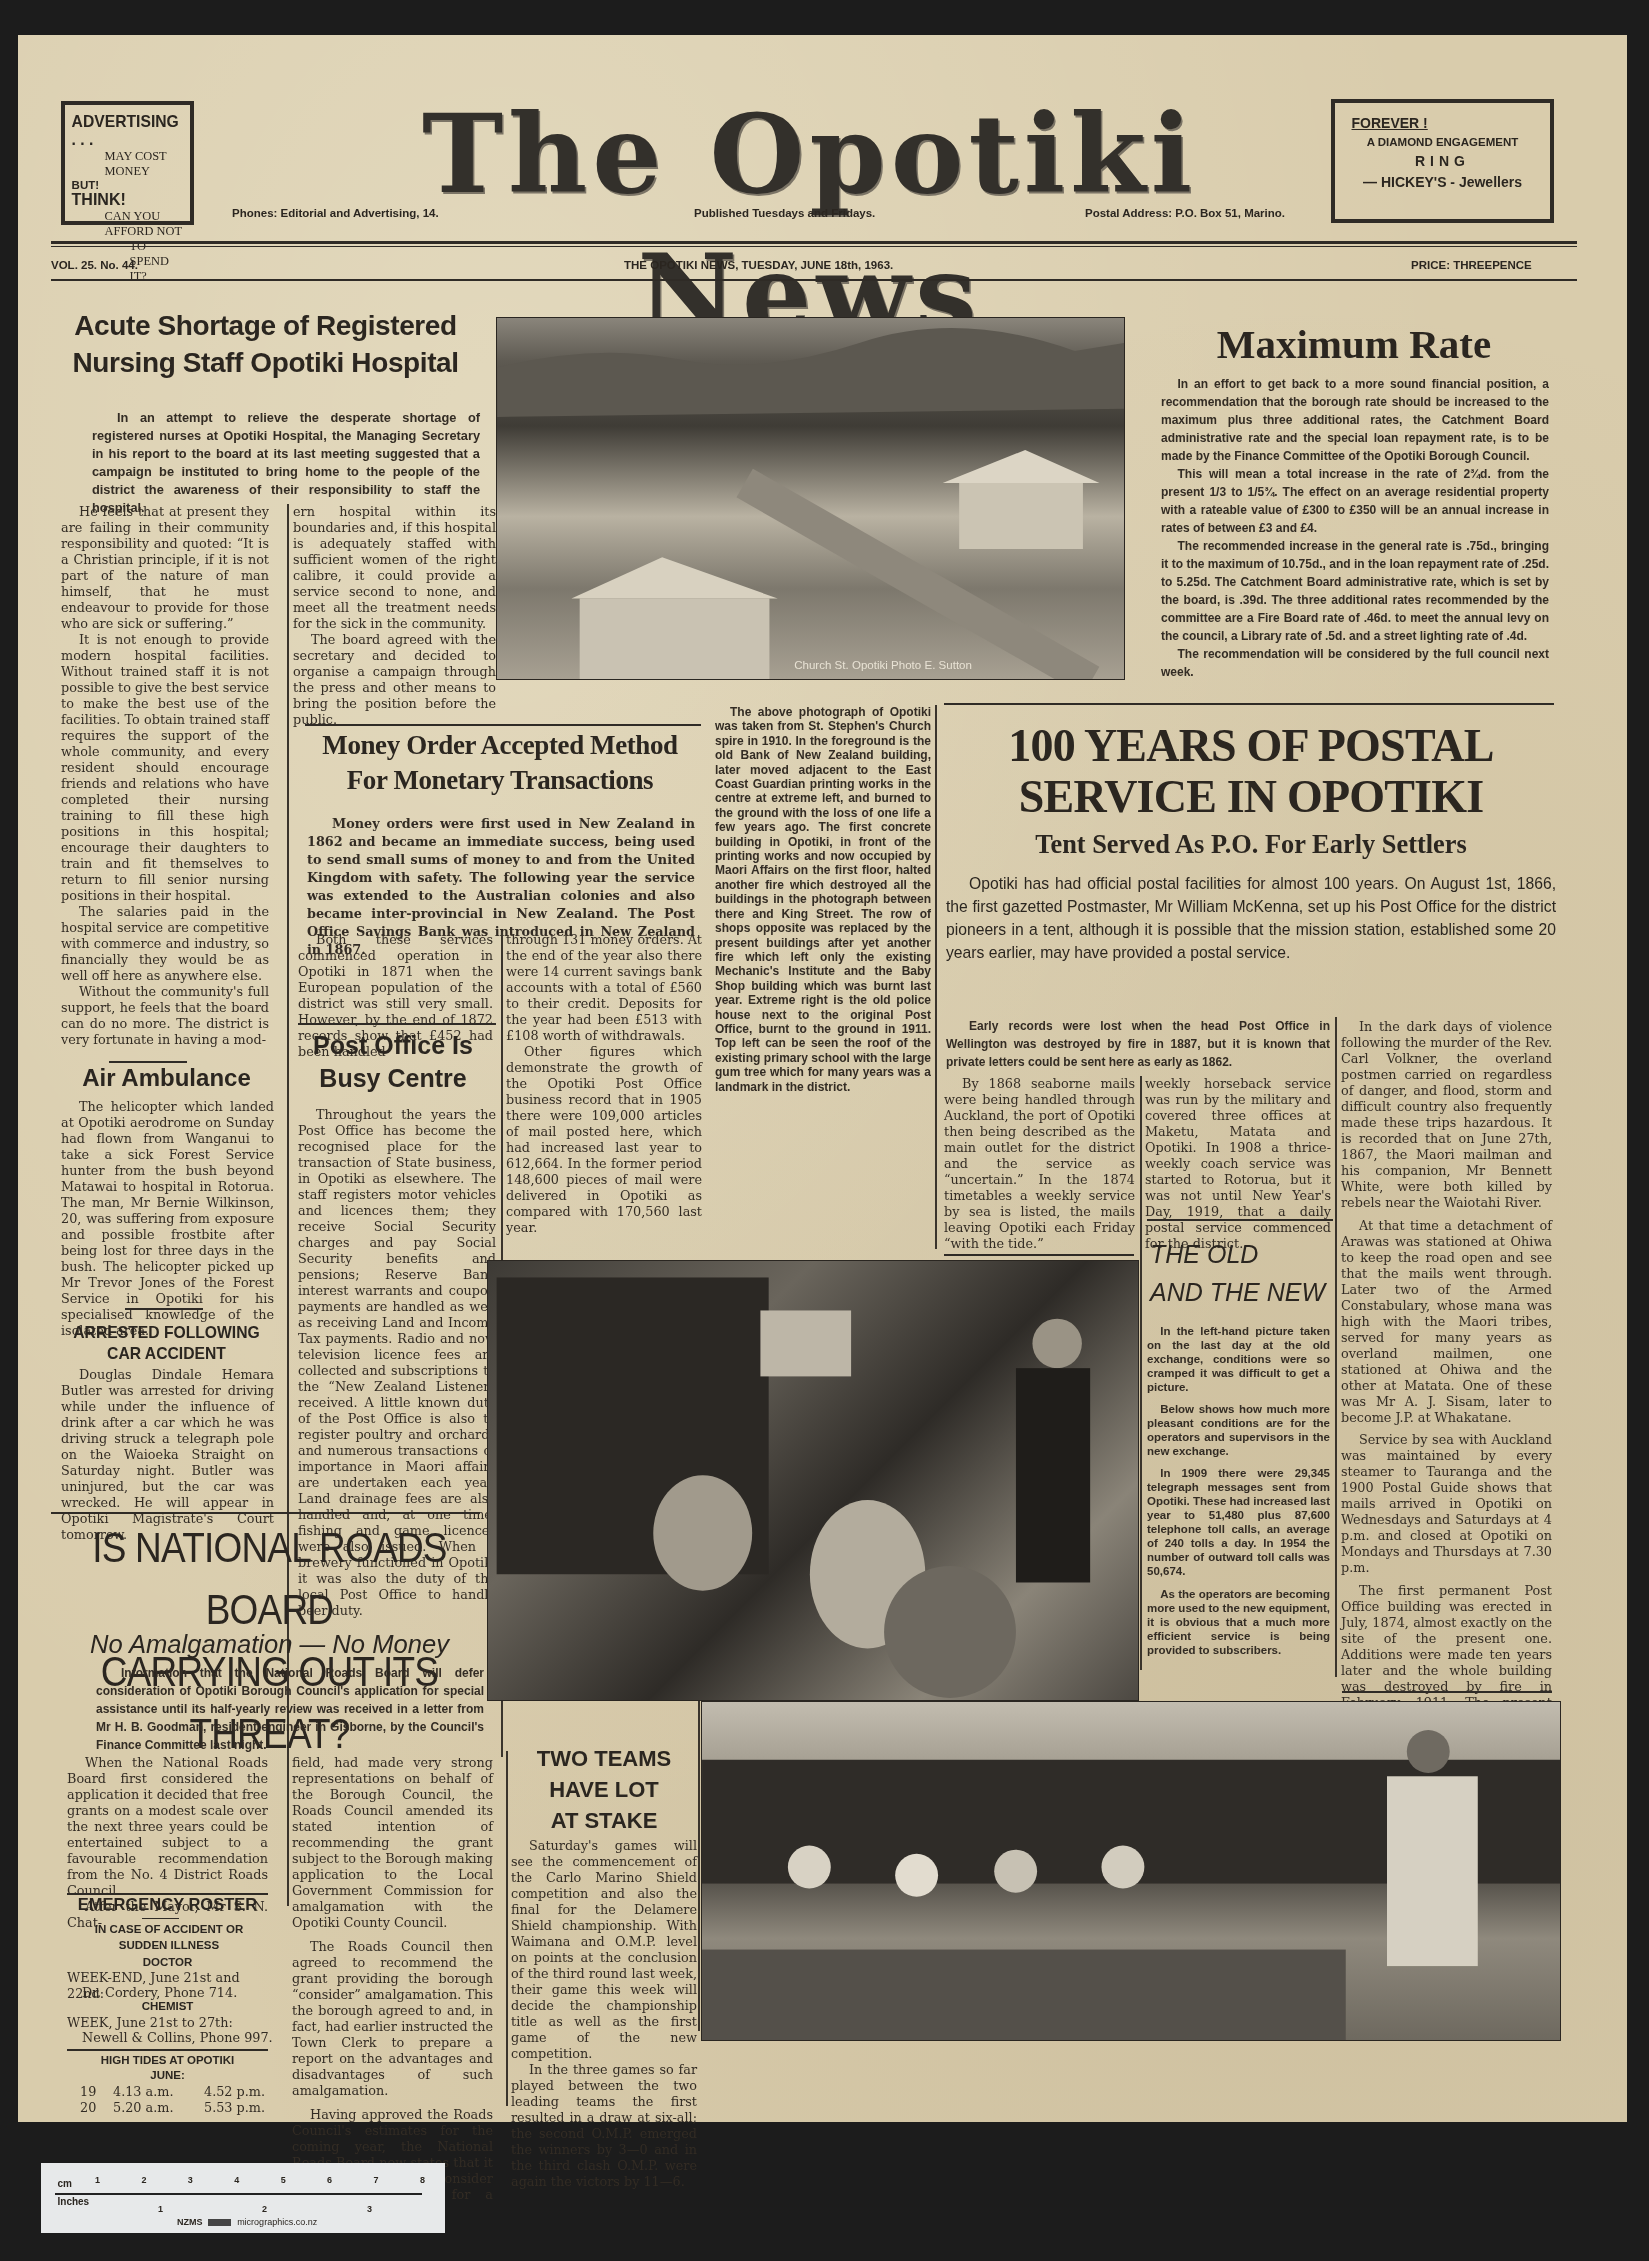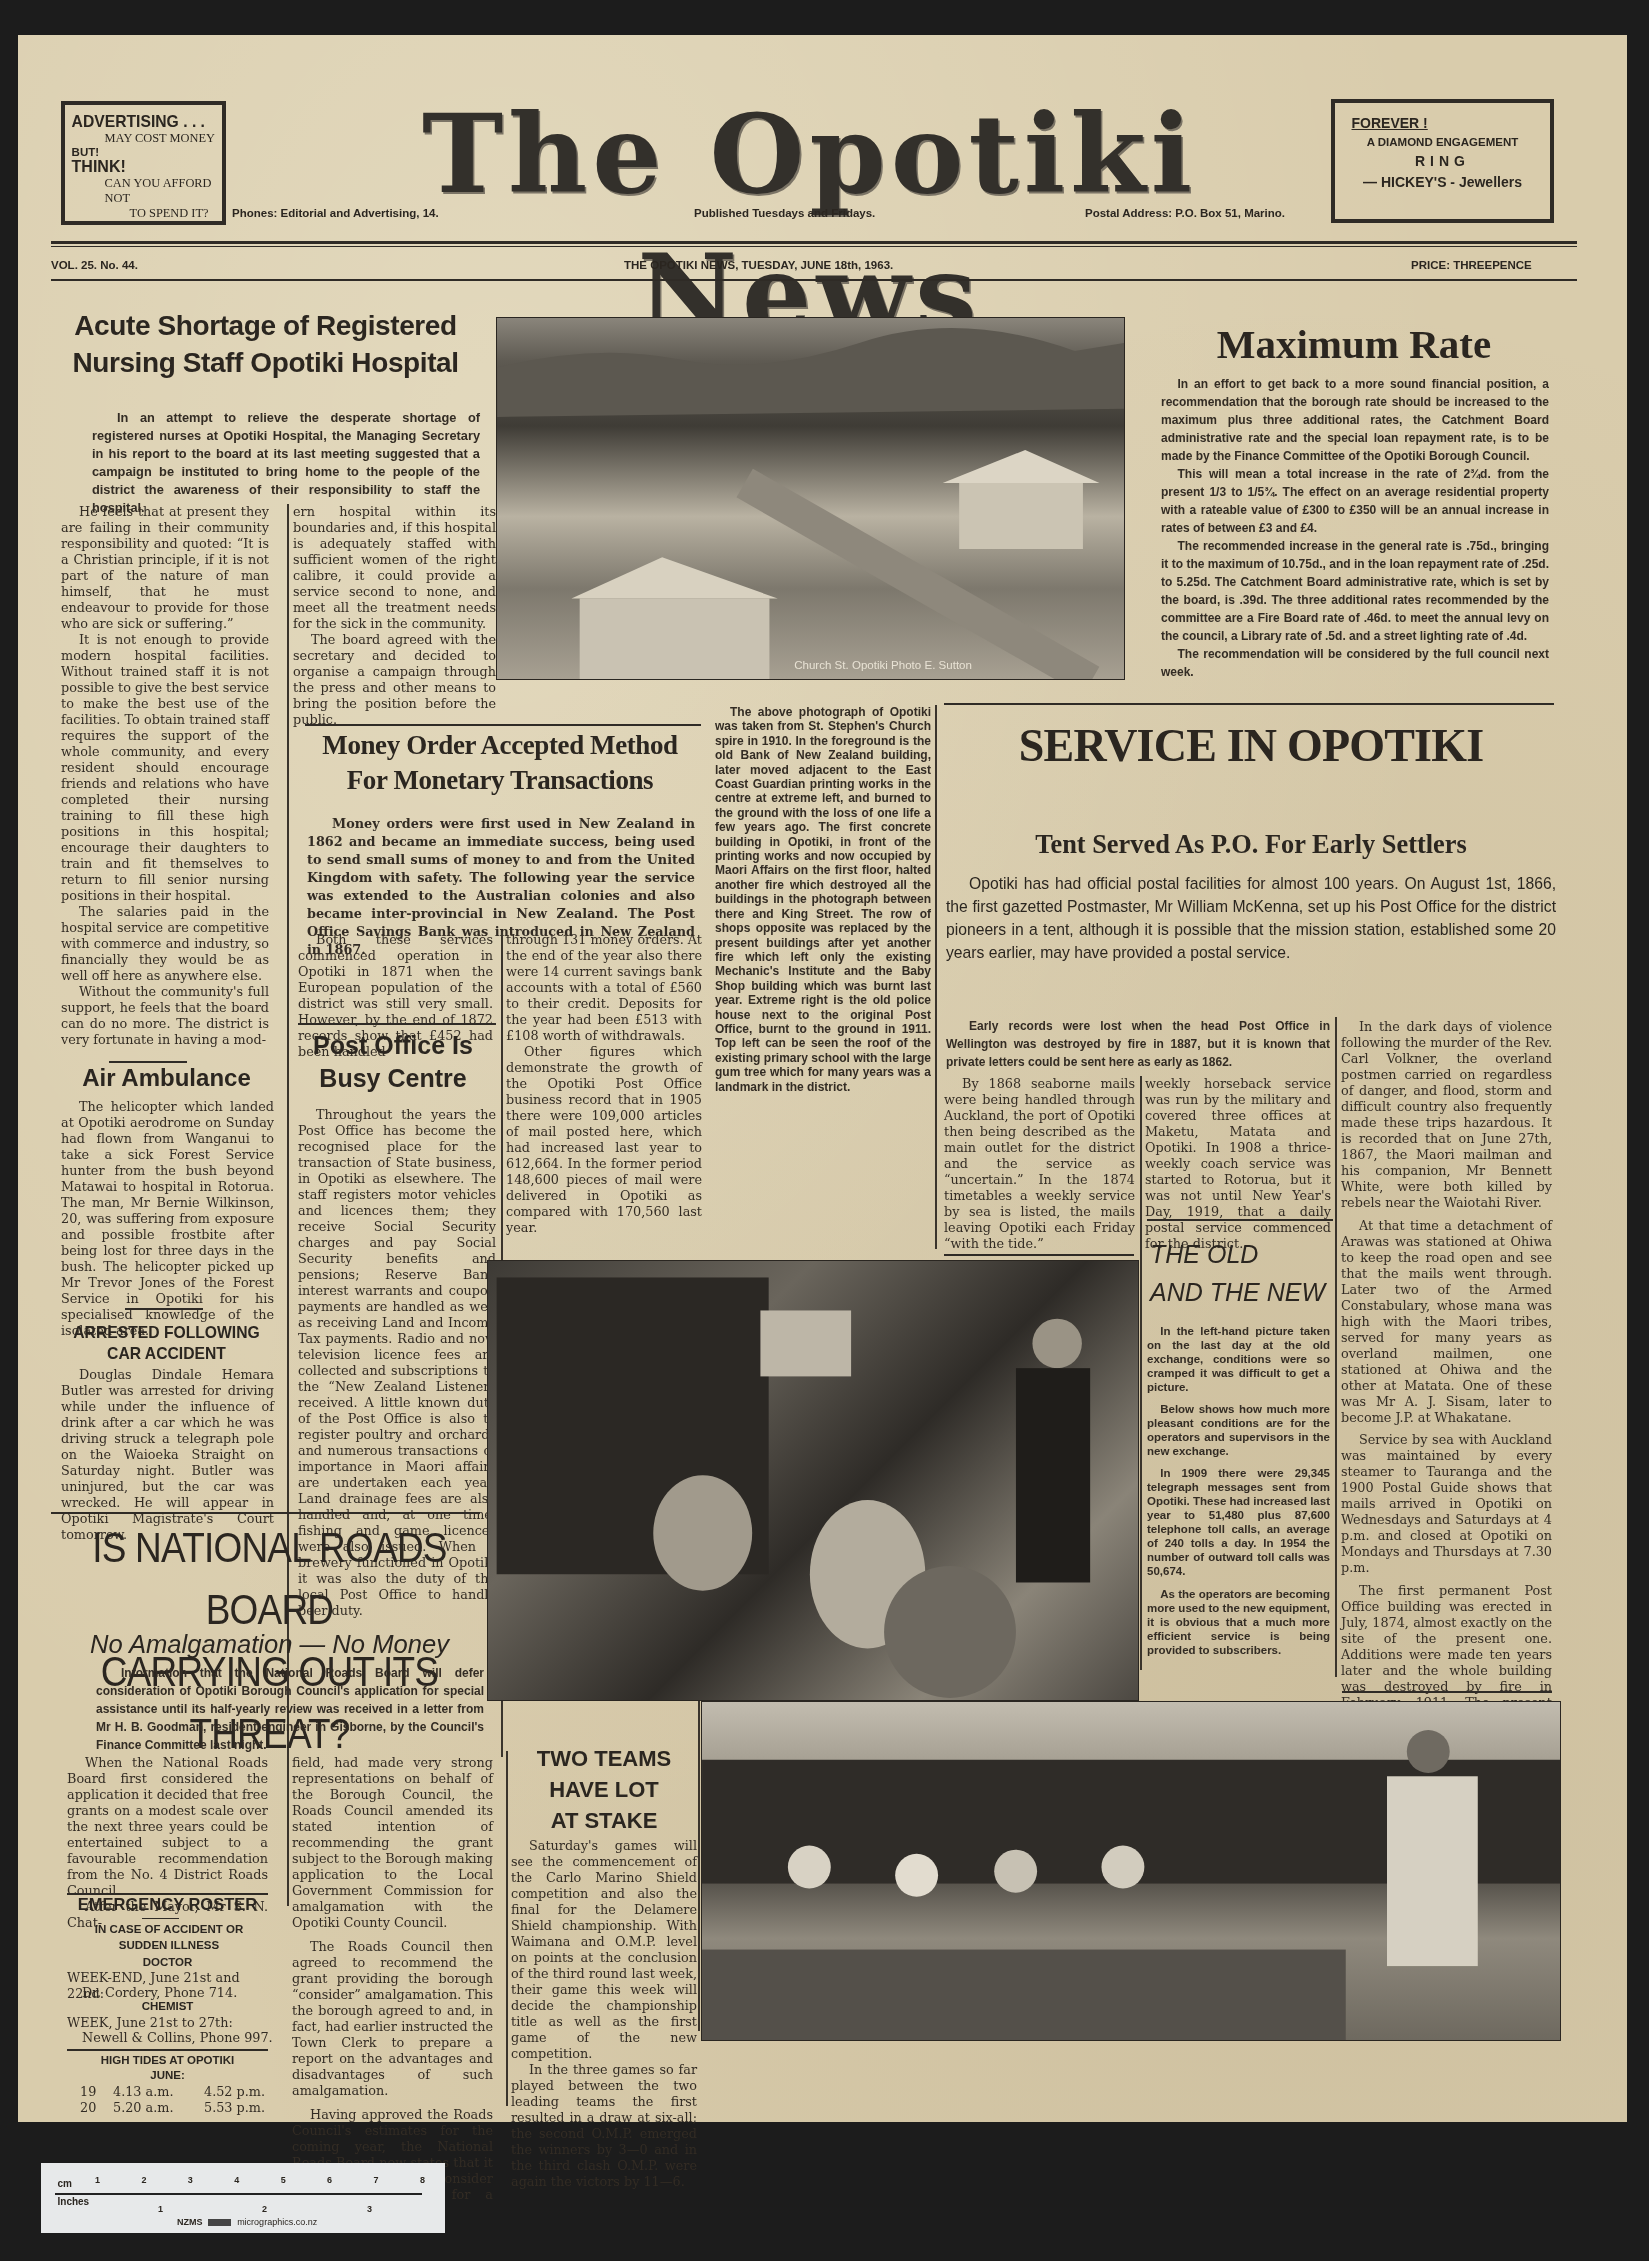--- a/index.html
+++ b/index.html
@@ -18,21 +18,21 @@
   .photo{position:absolute;background:#4a453e;border:1.6px solid #2a2621;box-sizing:border-box;overflow:hidden;}
   .center{text-align:center;}
   .masthead{font-family:"DejaVu Serif",serif;font-weight:bold;font-size:109px;letter-spacing:5px;color:#33302b;text-shadow:1.6px 1.6px 0 #7b7466;}
   .ruler{position:absolute;left:41px;top:2163px;width:404px;height:70px;background:#e7e9ea;}
 </style>
 </head>
 <body>
 
 <div class="page">
 
-  <div class="abs box sans" style="left:43px;top:66px;width:165px;height:124px;padding:8.2px 6.6px;">
+  <div class="abs box sans" style="left:43px;top:66px;width:133px;height:124px;padding:8.2px 6.6px;">
     <div class="bold" style="font-size:15.7px;">ADVERTISING . . .</div>
     <div class="serif" style="font-size:12.4px;padding-left:33px;">MAY COST MONEY</div>
     <div class="bold" style="font-size:11.5px;">BUT!</div>
     <div class="bold" style="font-size:16px;">THINK!</div>
     <div class="serif" style="font-size:12.4px;padding-left:33px;">CAN YOU AFFORD NOT</div>
     <div class="serif" style="font-size:12.4px;padding-left:58px;">TO SPEND IT?</div>
   </div>
 
   <div class="abs masthead center" style="left:247px;top:49px;width:1089px;height:140px;line-height:140px;">The Opotiki News</div>
 
@@ -127,20 +127,21 @@
   <div class="abs serif bold center" style="left:1130px;top:285px;width:412px;font-size:41px;">Maximum Rate</div>
   <div class="abs lead" style="left:1143px;top:340px;width:388px;font-size:12px;line-height:18px;">
     <p style="margin:0;text-indent:16.5px;">In an effort to get back to a more sound financial position, a recommendation that the borough rate should be increased to the maximum plus three additional rates, the Catchment Board administrative rate and the special loan repayment rate, is to be made by the Finance Committee of the Opotiki Borough Council.</p>
     <p style="margin:0;text-indent:16.5px;">This will mean a total increase in the rate of 2¾d. from the present 1/3 to 1/5¾. The effect on an average residential property with a rateable value of £300 to £350 will be an annual increase in rates of between £3 and £4.</p>
     <p style="margin:0;text-indent:16.5px;">The recommended increase in the general rate is .75d., bringing it to the maximum of 10.75d., and in the loan repayment rate of .25d. to 5.25d. The Catchment Board administrative rate, which is set by the board, is .39d. The three additional rates recommended by the committee are a Fire Board rate of .46d. to meet the annual levy on the council, a Library rate of .5d. and a street lighting rate of .4d.</p>
     <p style="margin:0;text-indent:16.5px;">The recommendation will be considered by the full council next week.</p>
   </div>
   <div class="rule" style="left:926px;top:668px;width:610px;height:1.6px;"></div>
 
   <div class="abs serif bold center" style="left:928px;top:685px;width:610px;font-size:46px;line-height:51px;letter-spacing:-0.8px;">
+    <div>100 YEARS OF POSTAL</div>
     <div>SERVICE IN OPOTIKI</div>
   </div>
   <div class="abs serif bold center" style="left:928px;top:794px;width:610px;font-size:26.4px;">Tent Served As P.O. For Early Settlers</div>
   <div class="abs sans" style="left:928px;top:837px;width:610px;font-size:15.7px;line-height:23px;text-align:justify;text-indent:23px;">Opotiki has had official postal facilities for almost 100 years. On August 1st, 1866, the first gazetted Postmaster, Mr William McKenna, set up his Post Office for the district pioneers in a tent, although it is possible that the mission station, established some 20 years earlier, may have provided a postal service.</div>
   <div class="abs lead" style="left:928px;top:982px;width:384px;font-size:12px;line-height:18px;text-indent:23px;">Early records were lost when the head Post Office in Wellington was destroyed by fire in 1887, but it is known that private letters could be sent here as early as 1862.</div>
   <div class="abs body" style="left:926px;top:1041px;width:191px;">
     <p>By 1868 seaborne mails were being handled through Auckland, the port of Opotiki then being described as the main outlet for the district and the service as “uncertain.” In the 1874 timetables a weekly service by sea is listed, the mails leaving Opotiki each Friday “with the tide.”</p>
     <p style="margin-top:6.6px;">The main route for mail, however, appears to have been overland by way of Tauranga. A</p>
   </div>
   <div class="vrule" style="left:1122px;top:1041px;height:594px;"></div>

